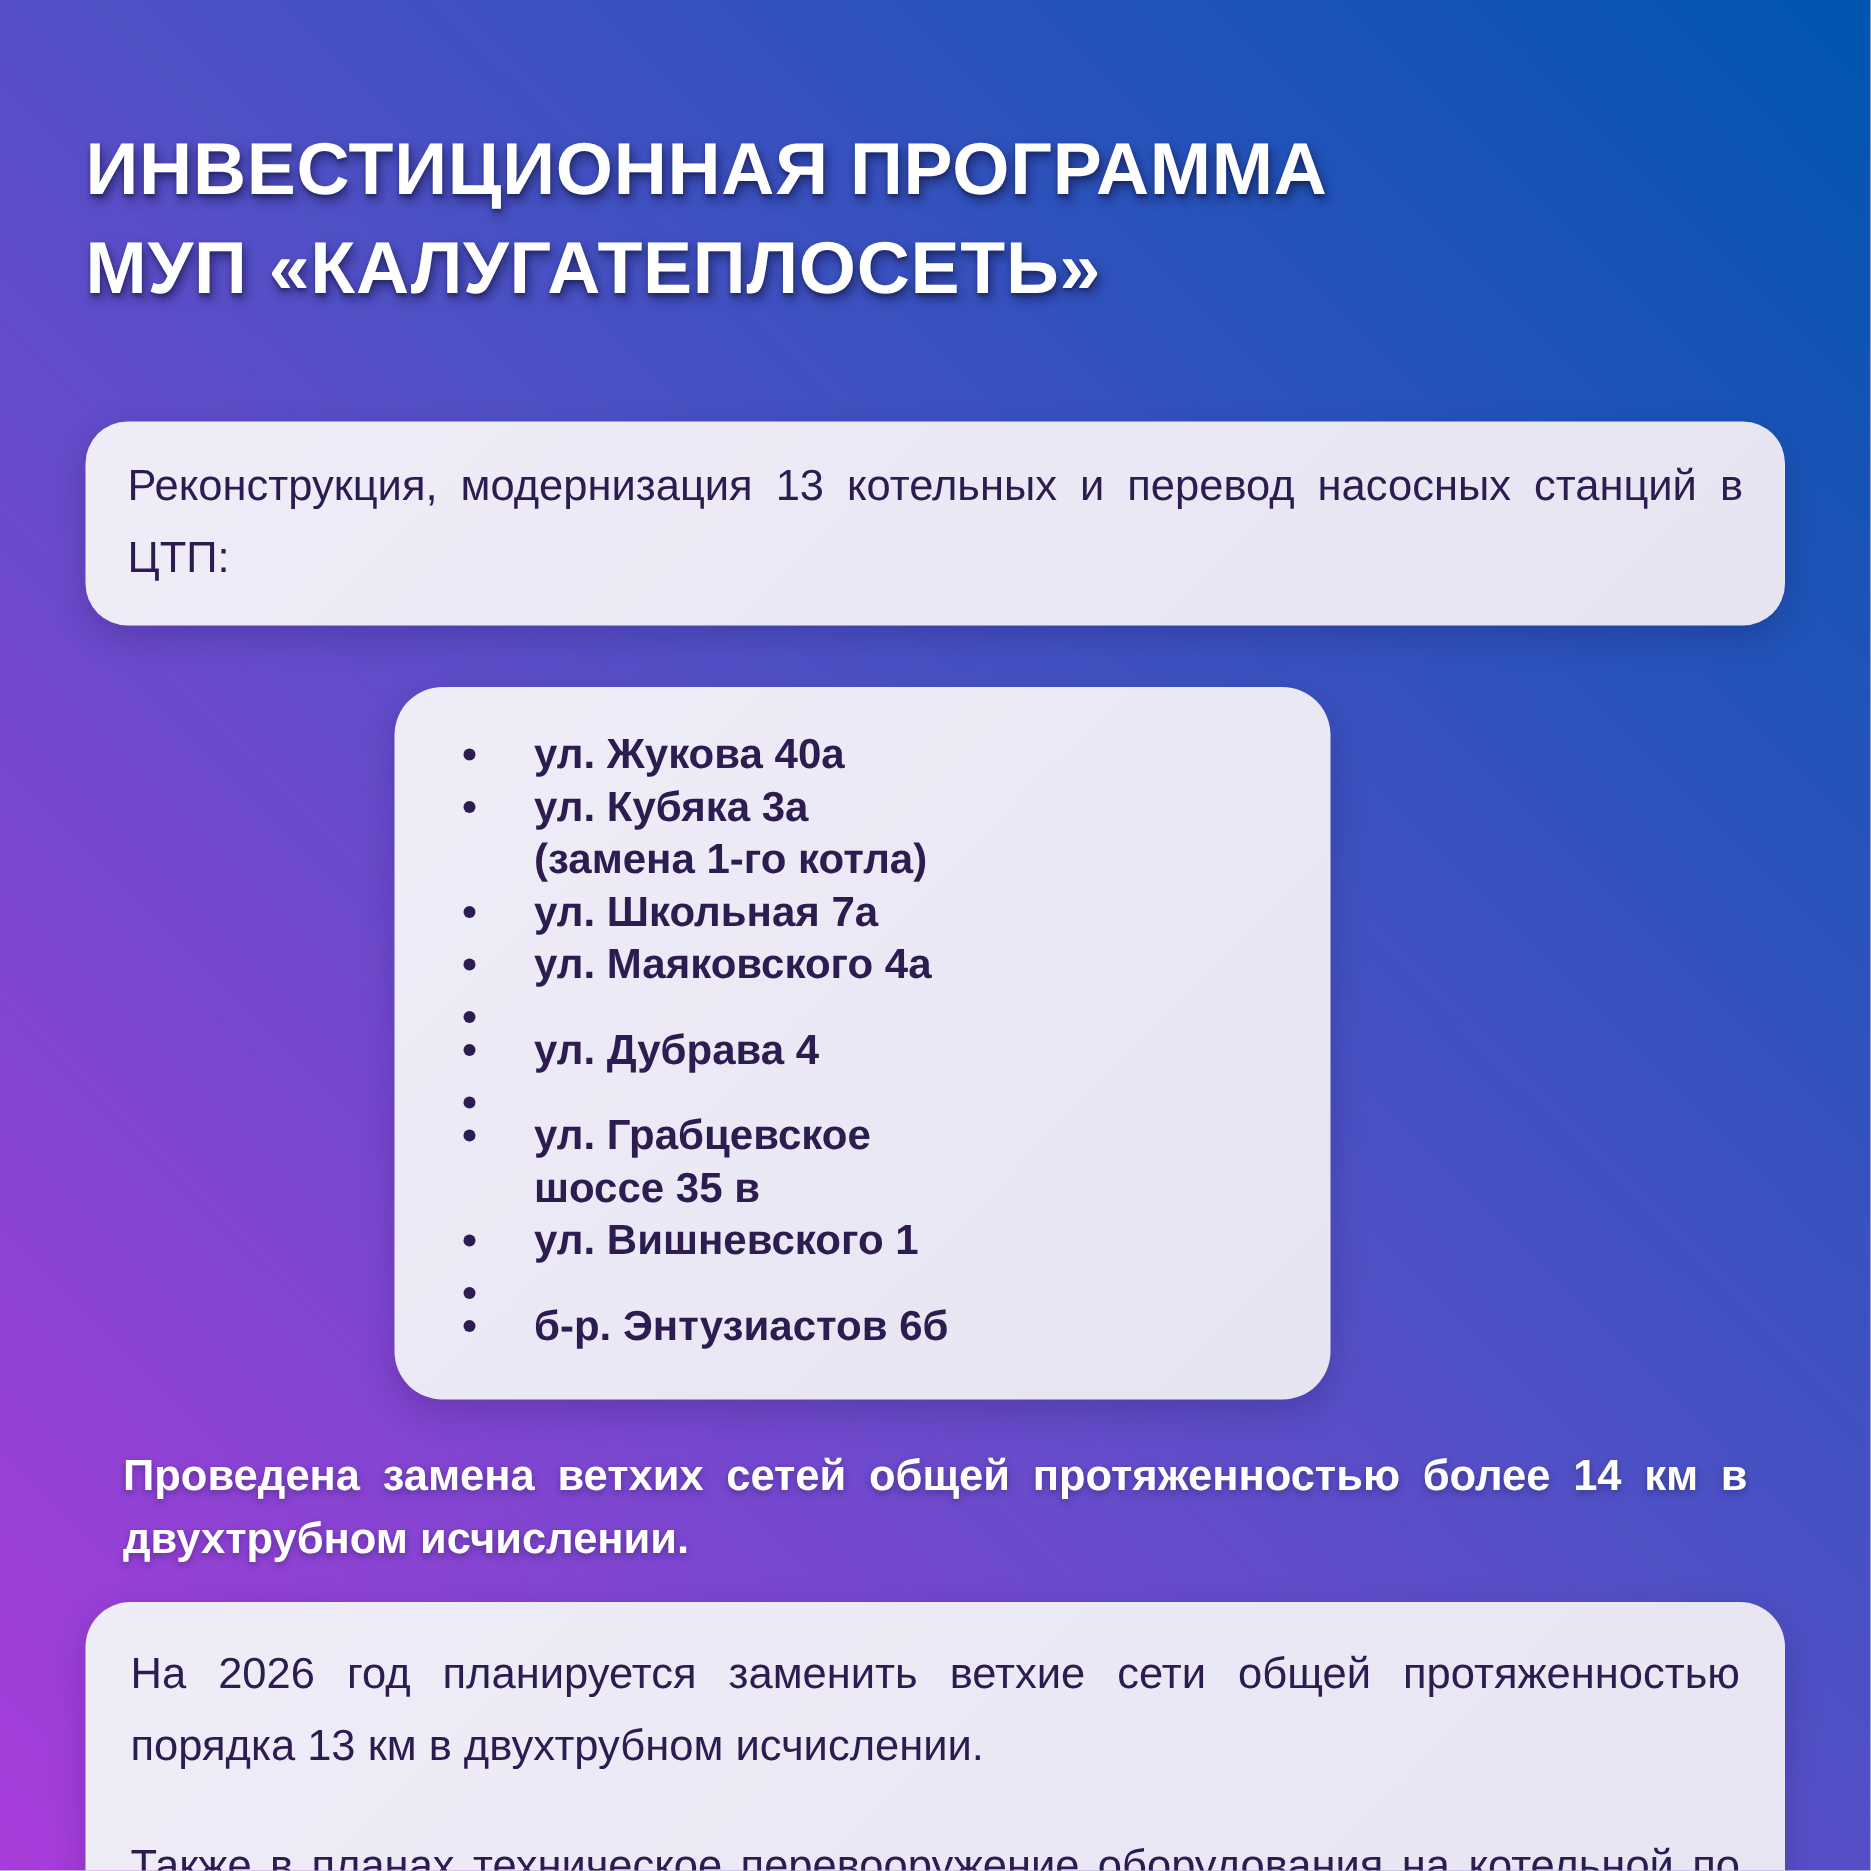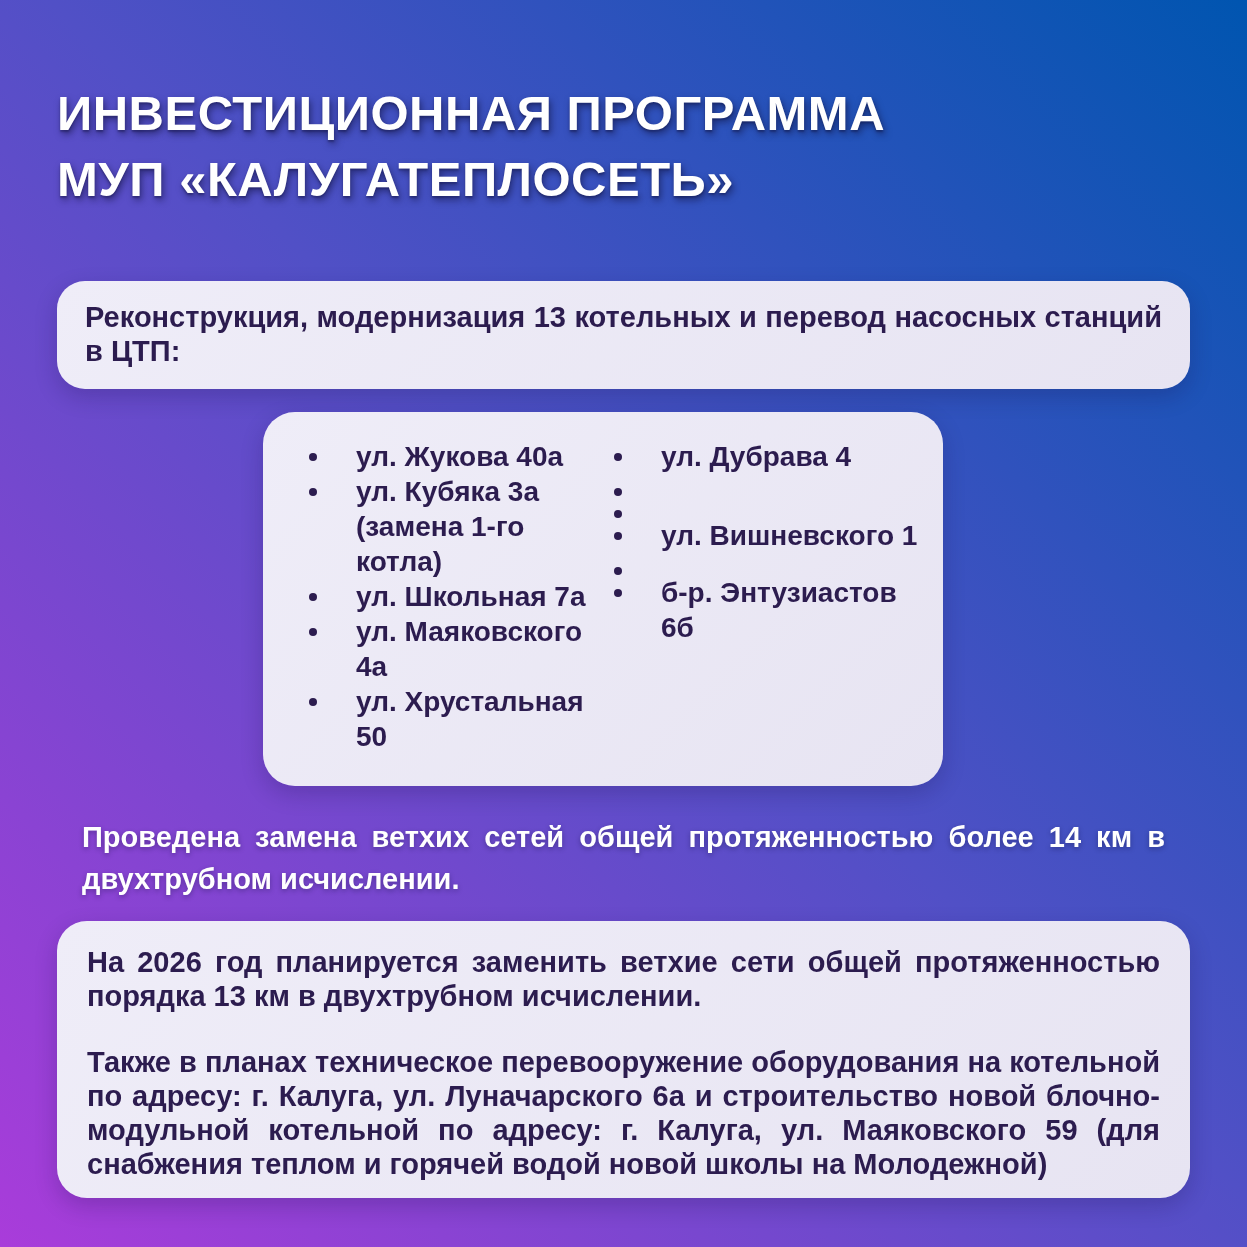--- a/index.html
+++ b/index.html
@@ -30,40 +30,41 @@
     letter-spacing:.5px;
     text-shadow:2px 4px 7px rgba(15,15,55,.55),0 2px 2px rgba(15,15,55,.35);
   }
   .card{
     background:linear-gradient(135deg,var(--card-bg-light) 0%,var(--card-bg) 100%);
     box-shadow:0 8px 22px rgba(25,12,70,.22);
     color:var(--card-text);
   }
   .card-text{
     font-size:29px;
-    font-weight:700;
-    line-height:34px;
+    font-weight:400;
+    line-height:48px;
     color:var(--card-text);
   }
   .justify{
     text-align:justify;
     text-align-last:left;
   }
   .intro-card{
     margin-top:69px;
     border-radius:28px;
     padding:19px 28px 21px;
   }
   .list-card{
-    margin-top:23px;
+    margin-top:41px;
     margin-left:206px;
-    width:680px;
+    width:624px;
     border-radius:32px;
     padding:27px 24px 32px 46px;
     display:flex;
+    flex-direction:column;
   }
   .addr-col{
     list-style:none;
     flex:1 1 0;
   }
   .addr-col li{
     display:flex;
     align-items:flex-start;
     font-size:28px;
     font-weight:700;
@@ -121,33 +122,34 @@
       <li>
           <span class="dot"></span>
           <span class="addr-text">ул. Школьная 7а</span>
         </li>
       <li>
           <span class="dot"></span>
           <span class="addr-text">ул. Маяковского 4а</span>
         </li>
       <li>
           <span class="dot"></span>
-          <span class="addr-text">ул. Хрустальная 50</span>
         </li>
     </ul>
     <ul class="addr-col">
       <li>
           <span class="dot"></span>
           <span class="addr-text">ул. Дубрава 4</span>
         </li>
       <li>
           <span class="dot"></span>
         </li>
       <li>
           <span class="dot"></span>
+          <span class="addr-text">ул. Грабцевское
+шоссе 35 в</span>
         </li>
       <li>
           <span class="dot"></span>
           <span class="addr-text">ул. Вишневского 1</span>
         </li>
       <li>
           <span class="dot"></span>
         </li>
       <li>
           <span class="dot"></span>

